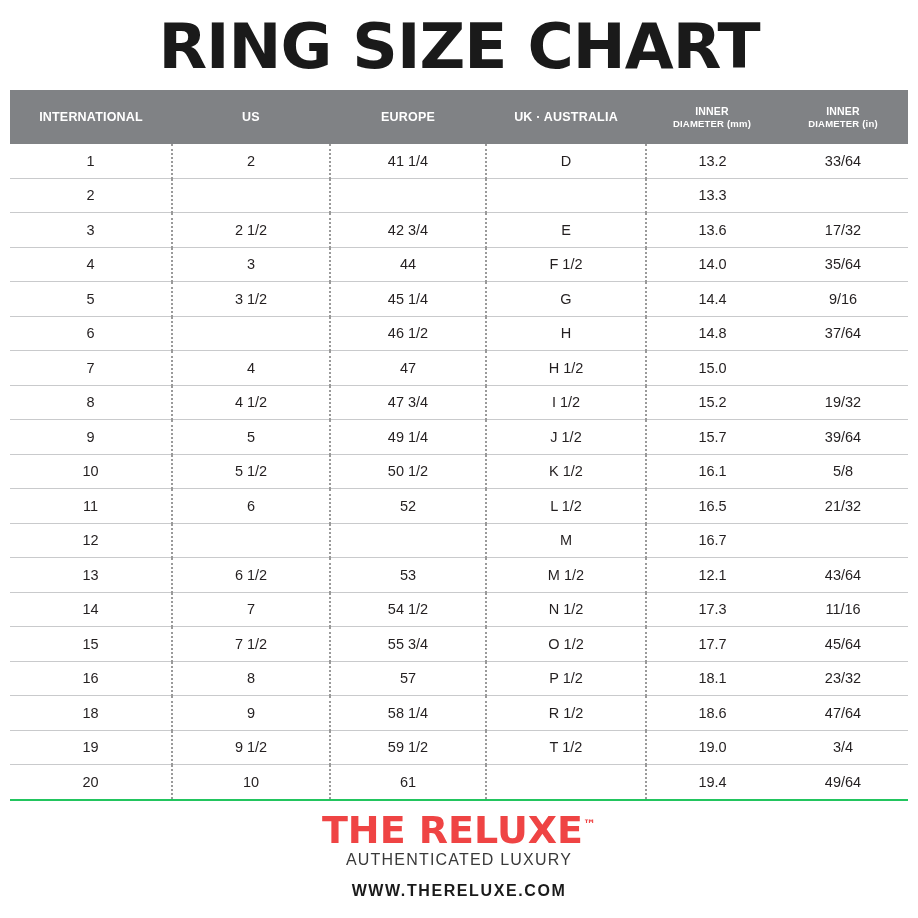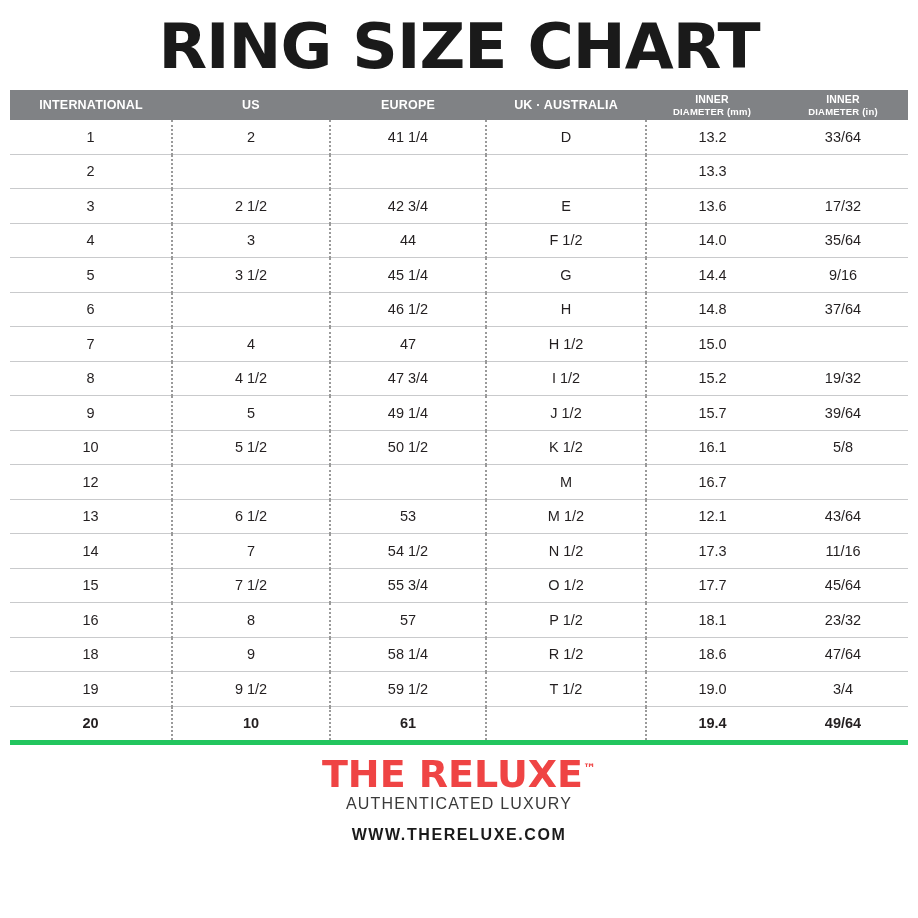--- a/index.html
+++ b/index.html
@@ -44,21 +44,21 @@
   }
   table.chart thead th {
     background: #808285;
     color: #ffffff;
     font-size: 12.5px;
     font-weight: bold;
     letter-spacing: 0.2px;
     height: 30px;
     text-align: center;
     vertical-align: middle;
-    padding: 0;
+    padding: 12px;
     border: none;
   }
   table.chart thead th.two-line {
     font-size: 10.5px;
     line-height: 1.15;
   }
   table.chart thead th.two-line .sub {
     font-size: 9.5px;
   }
   table.chart tbody td {
@@ -68,22 +68,21 @@
     font-size: 14.5px;
     color: #231f20;
     border-bottom: 1px solid #c9cacc;
     padding: 0;
   }
   
   table.chart tbody td.dotsep {
     border-right: 2px dotted #9a9a9a;
   }
   table.chart tbody tr:last-child td {
-    border-bottom: 5px solid #22c55e;
-    font-weight: bold;
+    border-bottom: 2px solid #22c55e;
   }
 
   
   col.c-intl { width: 162px; }
   col.c-us   { width: 158px; }
   col.c-eu   { width: 156px; }
   col.c-uk   { width: 160px; }
   col.c-mm   { width: 132px; }
   col.c-in   { width: 130px; }
 
@@ -229,20 +228,28 @@
         </tr>
         <tr>
           <td class="dotsep">10</td>
           <td class="dotsep">5 1/2</td>
           <td class="dotsep">50 1/2</td>
           <td class="dotsep">K 1/2</td>
           <td>16.1</td>
           <td>5/8</td>
         </tr>
         <tr>
+          <td class="dotsep">11</td>
+          <td class="dotsep">6</td>
+          <td class="dotsep">52</td>
+          <td class="dotsep">L 1/2</td>
+          <td>16.5</td>
+          <td>21/32</td>
+        </tr>
+        <tr>
           <td class="dotsep">12</td>
           <td class="dotsep"></td>
           <td class="dotsep"></td>
           <td class="dotsep">M</td>
           <td>16.7</td>
           <td></td>
         </tr>
         <tr>
           <td class="dotsep">13</td>
           <td class="dotsep">6 1/2</td>

